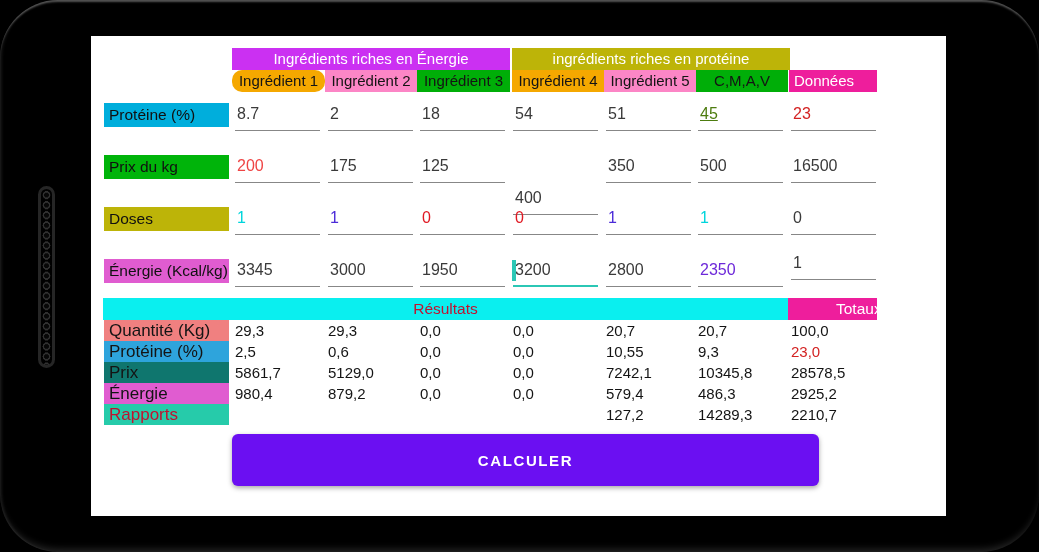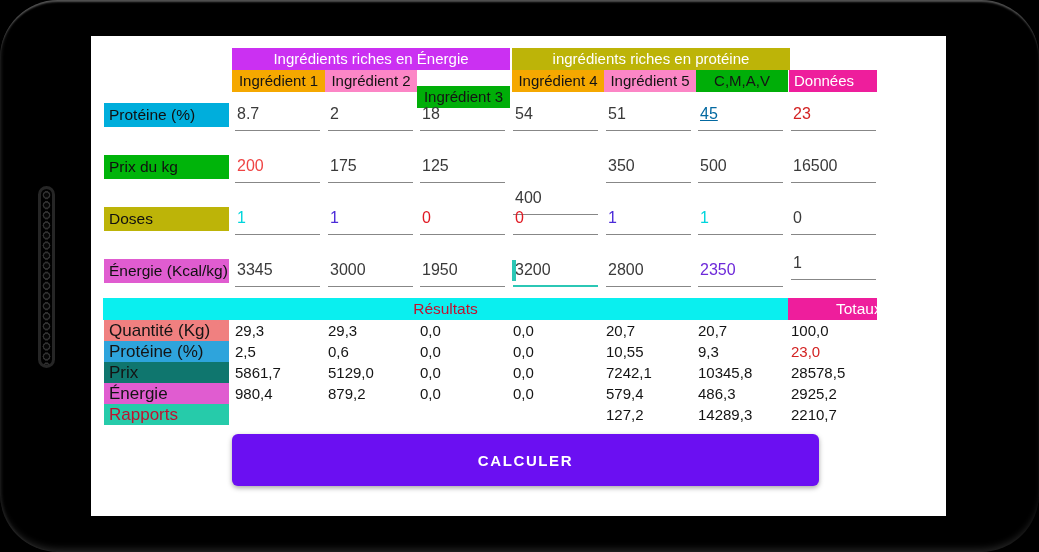--- a/index.html
+++ b/index.html
@@ -10,21 +10,21 @@
                      inset 0 -6px 7px -3px rgba(255,255,255,.14);}
   .grille{position:absolute;left:38px;top:186px;width:17px;height:182px;border:3px solid #262626;border-radius:11px;
           background-image:radial-gradient(circle at 50% 50%, #070707 2.2px, #313131 2.3px 3.9px, transparent 4.1px);
           background-size:100% 10.1px;background-position:0 1px;background-repeat:repeat-y;}
   .screen{position:absolute;left:91px;top:36px;width:855px;height:480px;background:#fff;}
 
   .ghdr{position:absolute;height:22px;line-height:22px;text-align:center;font-size:15px;color:#fff;}
   .g1{left:141px;top:12px;width:278px;}
   .g2{left:421px;top:12px;width:278px;}
   .tab{position:absolute;top:34px;height:22px;line-height:22px;text-align:center;font-size:15px;color:#141414;}
-  .t1{left:141px;width:93px;} .t2{left:234px;width:92px;} .t3{left:326px;width:93px;margin-top:16px;}
+  .t1{left:141px;width:93px;border-radius:10px;} .t2{left:234px;width:92px;} .t3{left:326px;width:93px;}
   .t4{left:421px;width:92px;} .t5{left:513px;width:92px;} .t6{left:605px;width:92px;}
   .t7{left:698px;width:88px;color:#fff;text-align:left;padding-left:5px;}
 
   .irow{position:absolute;left:0;width:100%;height:32px;}
   .r1{top:66px;} .r2{top:118px;} .r3{top:170px;} .r4{top:222px;}
   .rowlab{position:absolute;left:13px;top:1px;width:125px;height:24px;line-height:24px;padding-left:5px;font-size:15.5px;color:#101010;}
   .cell{position:absolute;top:0;width:85px;height:29px;}
   .c1{left:144px;} .c2{left:237px;} .c3{left:329px;} .c4{left:422px;} .c5{left:515px;} .c6{left:607px;} .c7{left:700px;}
   .cell input{width:85px;height:29px;border:none;outline:none;border-bottom:1.6px solid #878787;font-size:16px;color:#3a3a3a;background:transparent;padding:0 0 4px 2px;}
   .cell.focused input{border-bottom:2.2px solid #2bc7b5;}
@@ -61,21 +61,21 @@
     <div class="tab t6" style="background-color: rgb(0, 174, 8);">C,M,A,V</div>
     <div class="tab t7" style="background-color: rgb(238, 30, 156); color: rgb(255, 255, 255);">Données</div>
 
     <div class="irow r1">
       <span class="rowlab" style="background-color: rgb(0, 174, 220);">Protéine (%)</span>
       <span class="cell c1"><input value="8.7" style="color: rgb(58, 58, 58);"></span>
       <span class="cell c2"><input value="2" style="color: rgb(58, 58, 58);"></span>
       <span class="cell c3"><input value="18" style="color: rgb(58, 58, 58);"></span>
       <span class="cell c4"><input value="54" style="color: rgb(58, 58, 58);"></span>
       <span class="cell c5"><input value="51" style="color: rgb(58, 58, 58);"></span>
-      <span class="cell c6"><input value="45" style="color: #0369a1; text-decoration: underline;"></span>
+      <span class="cell c6"><input value="45" style="color: #4d7c0f; text-decoration: underline;"></span>
       <span class="cell c7"><input value="23" style="color: rgb(211, 34, 34);"></span>
     </div>
 
     <div class="irow r2">
       <span class="rowlab" style="background-color: rgb(0, 180, 10);">Prix du kg</span>
       <span class="cell c1"><input value="200" style="color: #ef4444;"></span>
       <span class="cell c2"><input value="175" style="color: rgb(58, 58, 58);"></span>
       <span class="cell c3"><input value="125" style="color: rgb(58, 58, 58);"></span>
       <span class="cell c4"><input value="400" style="color: rgb(58, 58, 58); margin-top: 32px;"></span>
       <span class="cell c5"><input value="350" style="color: rgb(58, 58, 58);"></span>

